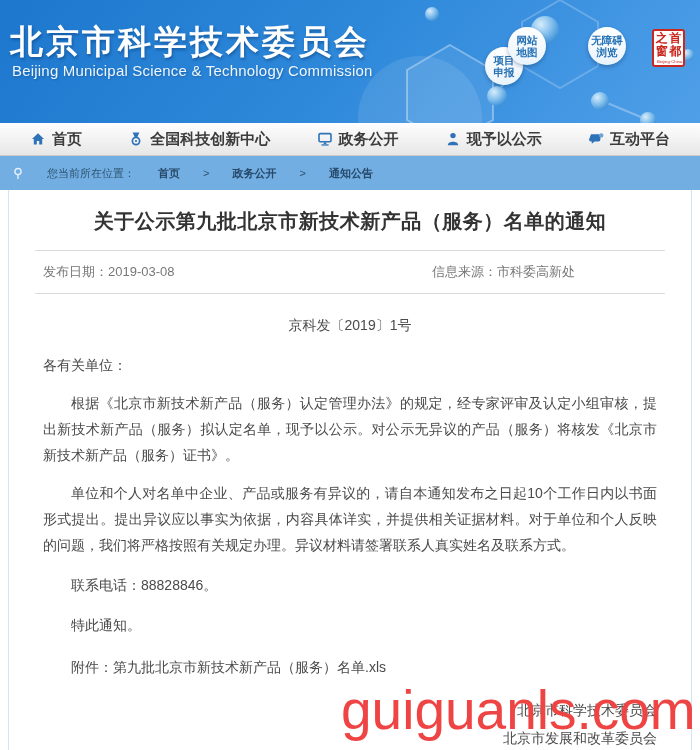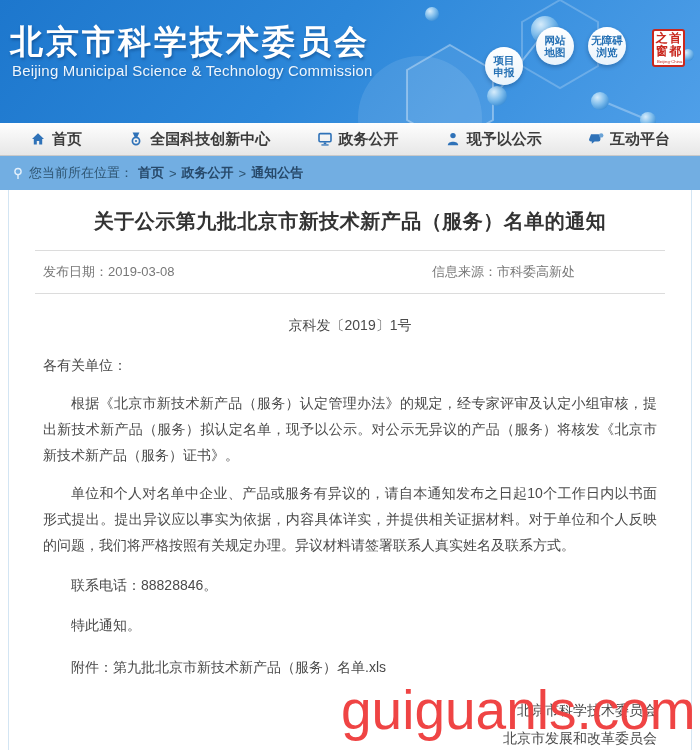--- a/index.html
+++ b/index.html
@@ -29,21 +29,21 @@
   }
   .quick-btn {
     position:absolute; top:27px; width:38px; height:38px; border-radius:50%;
     background:linear-gradient(#ffffff,#e9f3fb);
     box-shadow:0 2px 4px rgba(0,30,70,.3);
     display:flex; flex-direction:column; align-items:center; justify-content:center;
     font-size:10.5px; line-height:12px; color:#2470b4; font-weight:bold;
     cursor:pointer; text-align:center;
   }
   .quick-btn.b1 { left:485px;margin-top:20px; }
-  .quick-btn.b2 { left:536px; }
+  .quick-btn.b2 { left:508px; }
   .quick-btn.b3 { left:588px; }
   .seal {
     position:absolute; left:652px; top:29px; width:33px;
     background:#fff; border:2px solid #c9281e; border-radius:3px;
     padding:1px 1px 0; cursor:pointer;
   }
   .seal-grid { display:grid; grid-template-columns:1fr 1fr; }
   .seal-grid span {
     font-size:12px; line-height:13px; color:#c9281e; font-weight:bold; text-align:center;
   }
@@ -60,23 +60,23 @@
     border-bottom:1px solid #c9c9c9;
   }
   .nav-item {
     display:flex; align-items:center; gap:6px; cursor:pointer;
     font-size:15px; font-weight:bold; color:#3c3c3c; white-space:nowrap;
   }
   .nav-item svg { flex:0 0 auto; }
 
   
   .breadcrumb-bar {
-    height:34px; display:flex; align-items:center; gap:5px;
+    height:34px; display:flex; align-items:center; gap:23px;
     background:#72aee2; padding:0 12px;
-    font-size:13px; color:#2e5471;
+    font-size:11px; color:#2e5471;
   }
   .crumb { font-weight:bold; color:#27496a; cursor:pointer; }
   .crumb-sep { color:#2e5471; }
 
   
   .content-wrap {
     margin:0 8px; height:593px; background:#fff; position:relative;
     border-left:1px solid #d3e5f3; border-right:1px solid #d3e5f3;
   }
   .article-title {

